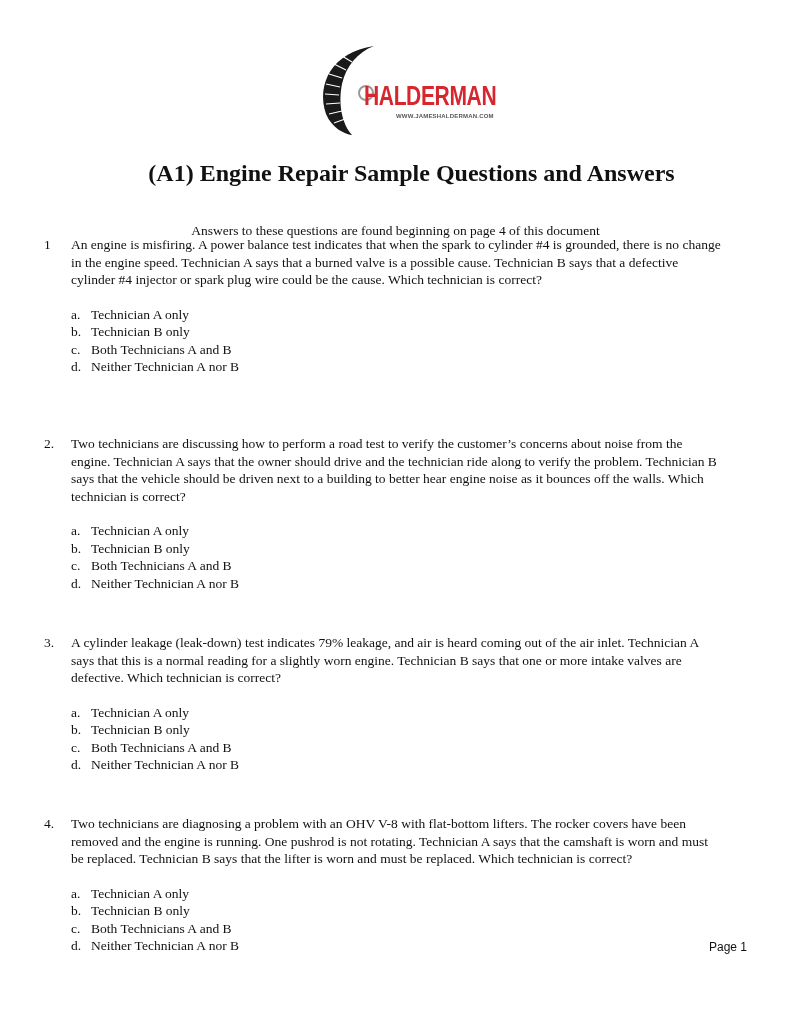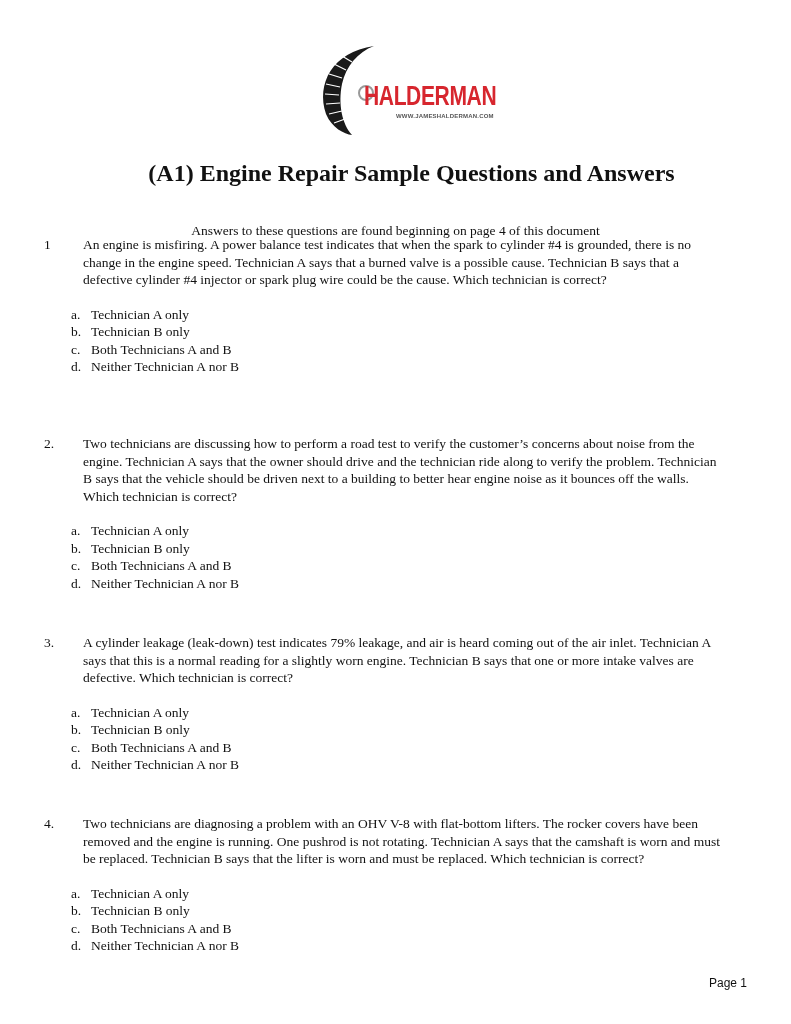--- a/index.html
+++ b/index.html
@@ -5,25 +5,25 @@
   html, body { margin: 0; padding: 0; background: #ffffff; }
   body { width: 791px; height: 1024px; position: relative; overflow: hidden; color: #111; font-family: "Liberation Serif", serif; }
   .logo { position: absolute; left: 312px; top: 44px; width: 185px; height: 92px; text-align: right; }
   .logo .tire { position: absolute; left: 0; top: 0; width: 70px; height: 92px; }
   .logo .brand { position: absolute; left: 52px; top: 37px; font-family: "Liberation Sans", sans-serif; font-weight: bold; font-size: 27px; color: #d7262e; letter-spacing: -0.5px; transform: scaleX(0.78); transform-origin: left top; }
   .logo .url { position: absolute; left: 84px; top: 69px; font-family: "Liberation Sans", sans-serif; font-weight: bold; font-size: 6px; color: #555; letter-spacing: 0.2px; }
   .title { position: absolute; left: 16px; width: 791px; top: 160px; text-align: center; font-size: 24px; font-weight: bold; }
   .subtitle { position: absolute; left: 0; width: 791px; top: 200px; text-align: center; font-size: 13.5px; margin-top: 23px; }
   .q { position: absolute; left: 44px; width: 680px; font-size: 13.5px; line-height: 17.5px; }
   .q .num { position: absolute; left: 0; top: 0; }
-  .q .stem { margin-left: 39px; }
+  .q .stem { margin-left: 27px; }
   .opts { margin: 17px 0 0 27px; padding: 0; list-style: none; }
   .opts li { display: flex; line-height: 17.5px; }
   .opts .letter { width: 20px; }
-  .footer { position: absolute; right: 44px; top: 976px; font-family: "Liberation Sans", sans-serif; font-size: 12px; }
+  .footer { position: absolute; right: 44px; top: 940px; font-family: "Liberation Sans", sans-serif; font-size: 12px; }
 </style>
 </head>
 <body>
 
 <div class="logo">
   <svg class="tire" viewBox="0 0 70 92">
     <path d="M62 2 C20 8 4 40 14 70 C20 84 32 90 40 91 C30 80 26 60 30 40 C34 22 46 8 62 2 Z" fill="#1a1a1a"></path>
     <g stroke="#fff" stroke-width="1.2">
       <line x1="22" y1="20" x2="34" y2="26"></line>
         <line x1="17" y1="30" x2="30" y2="34"></line>

